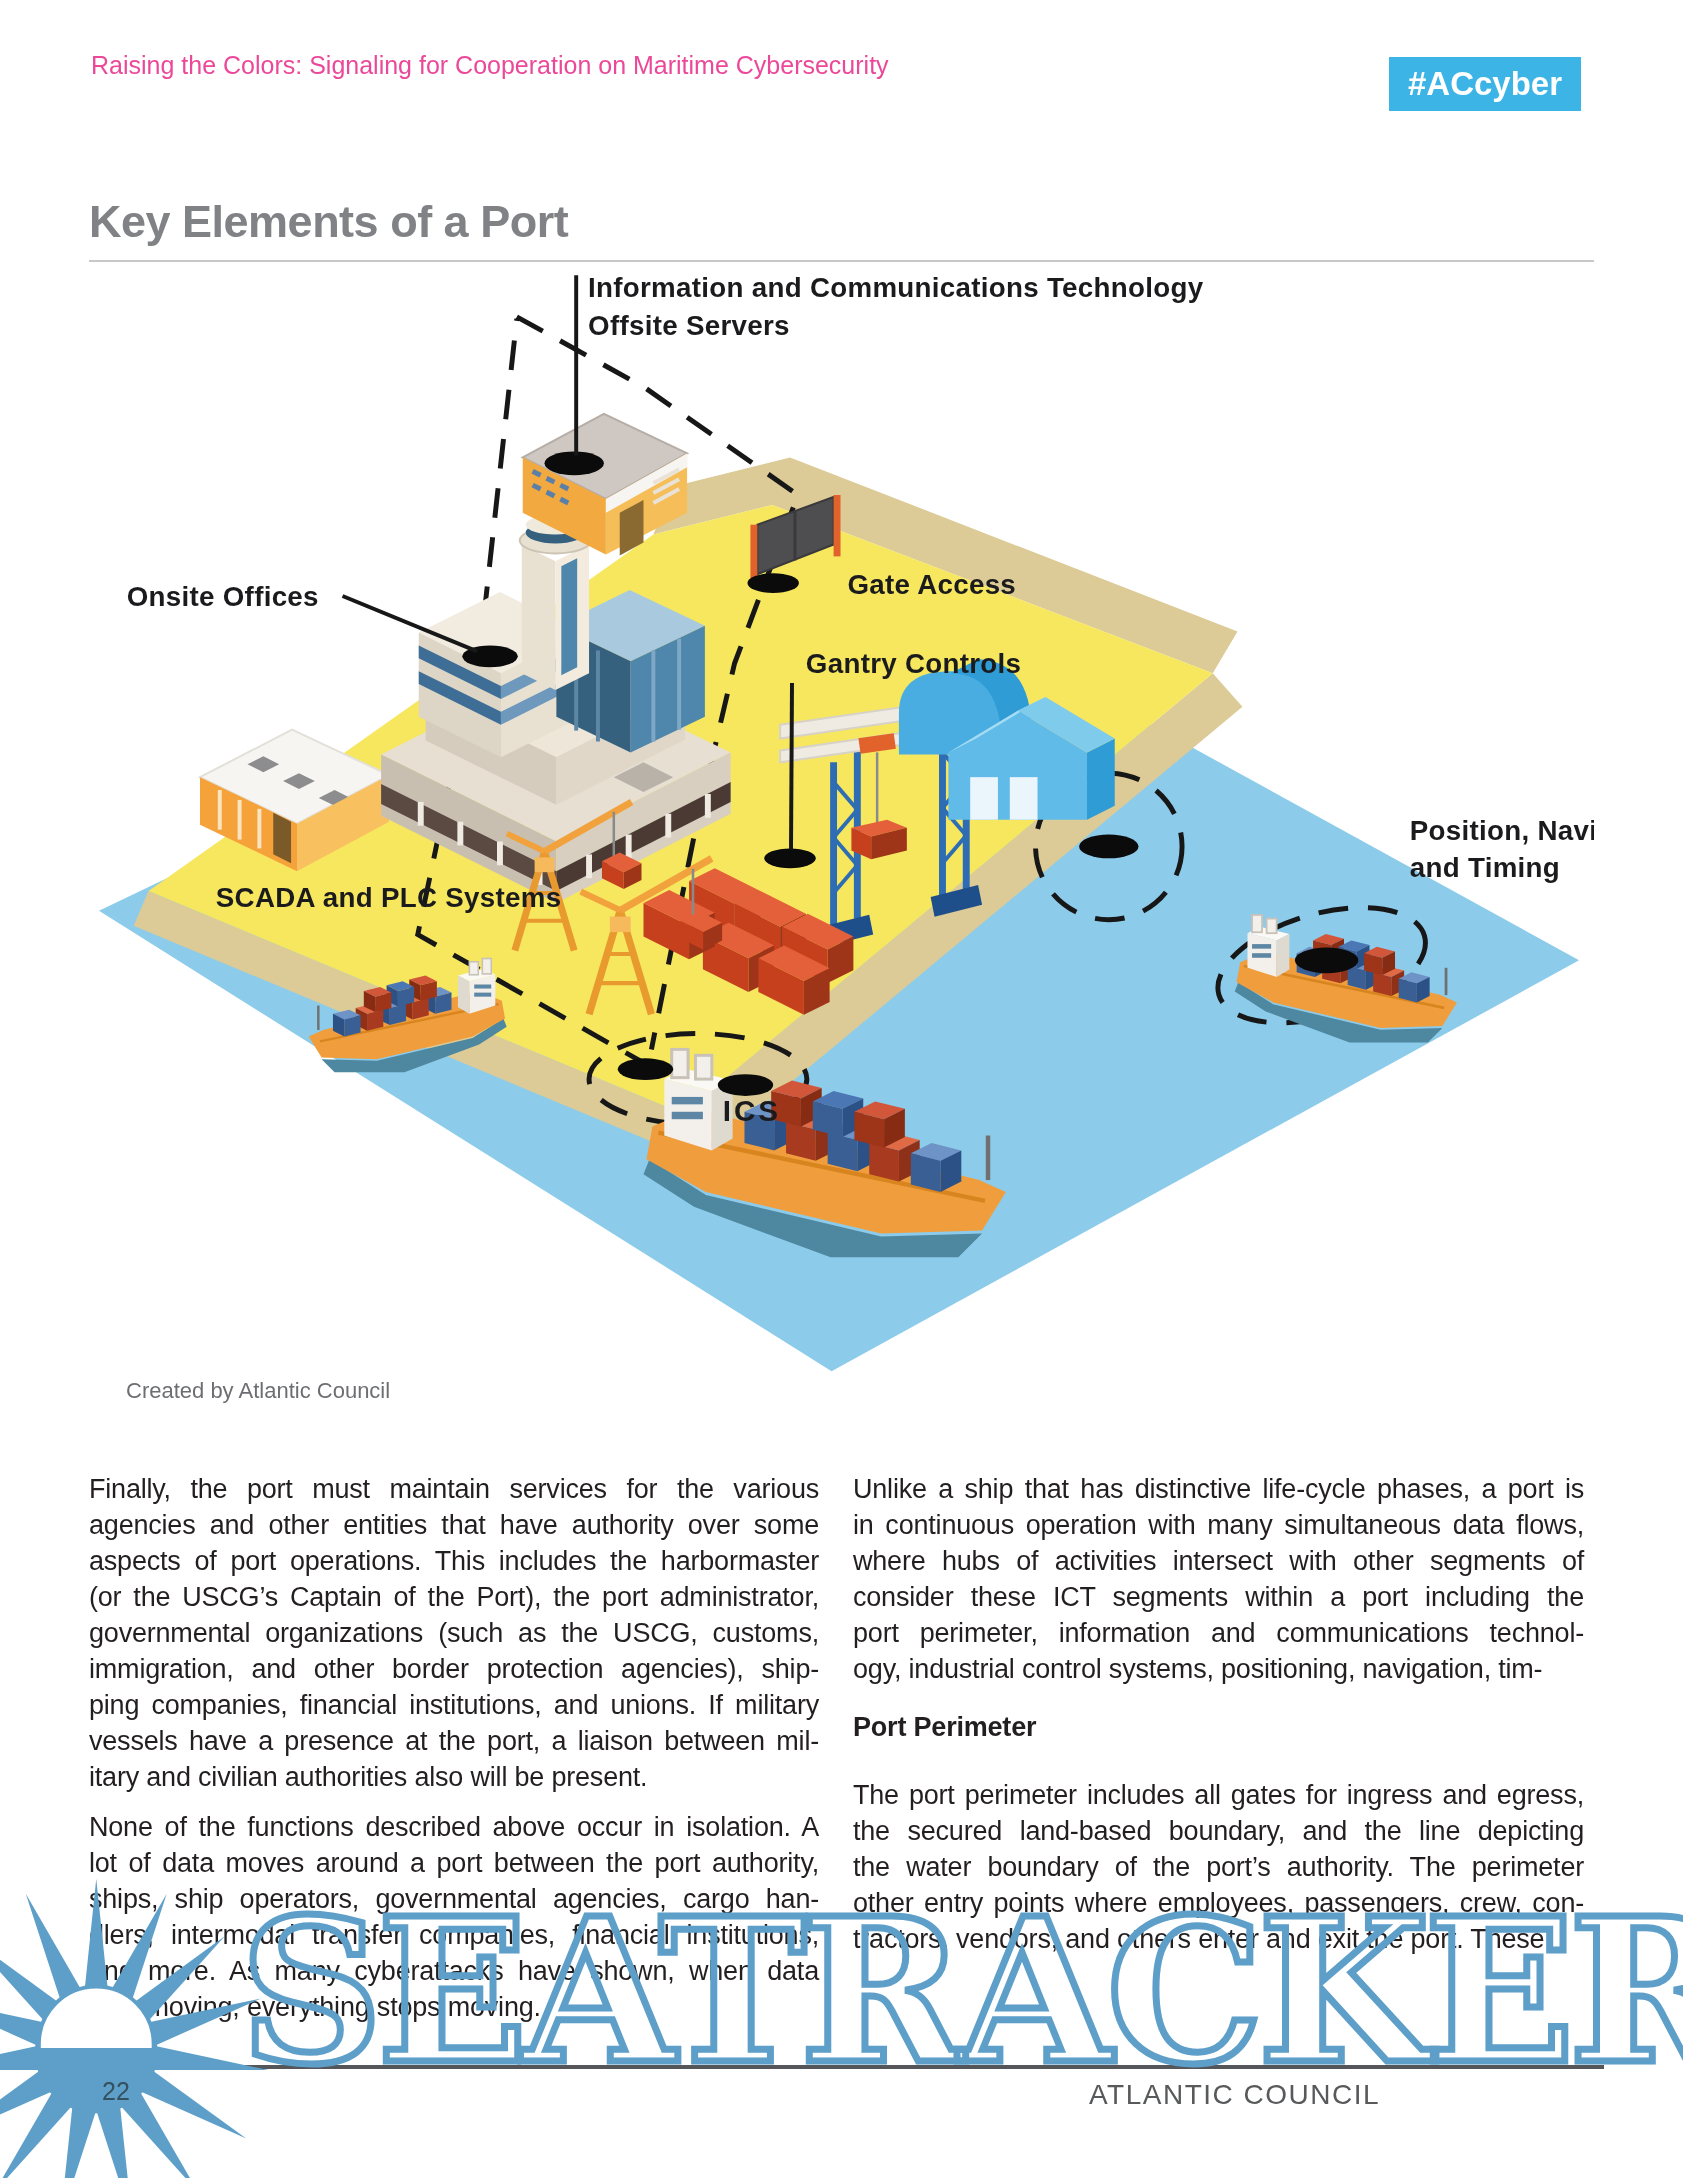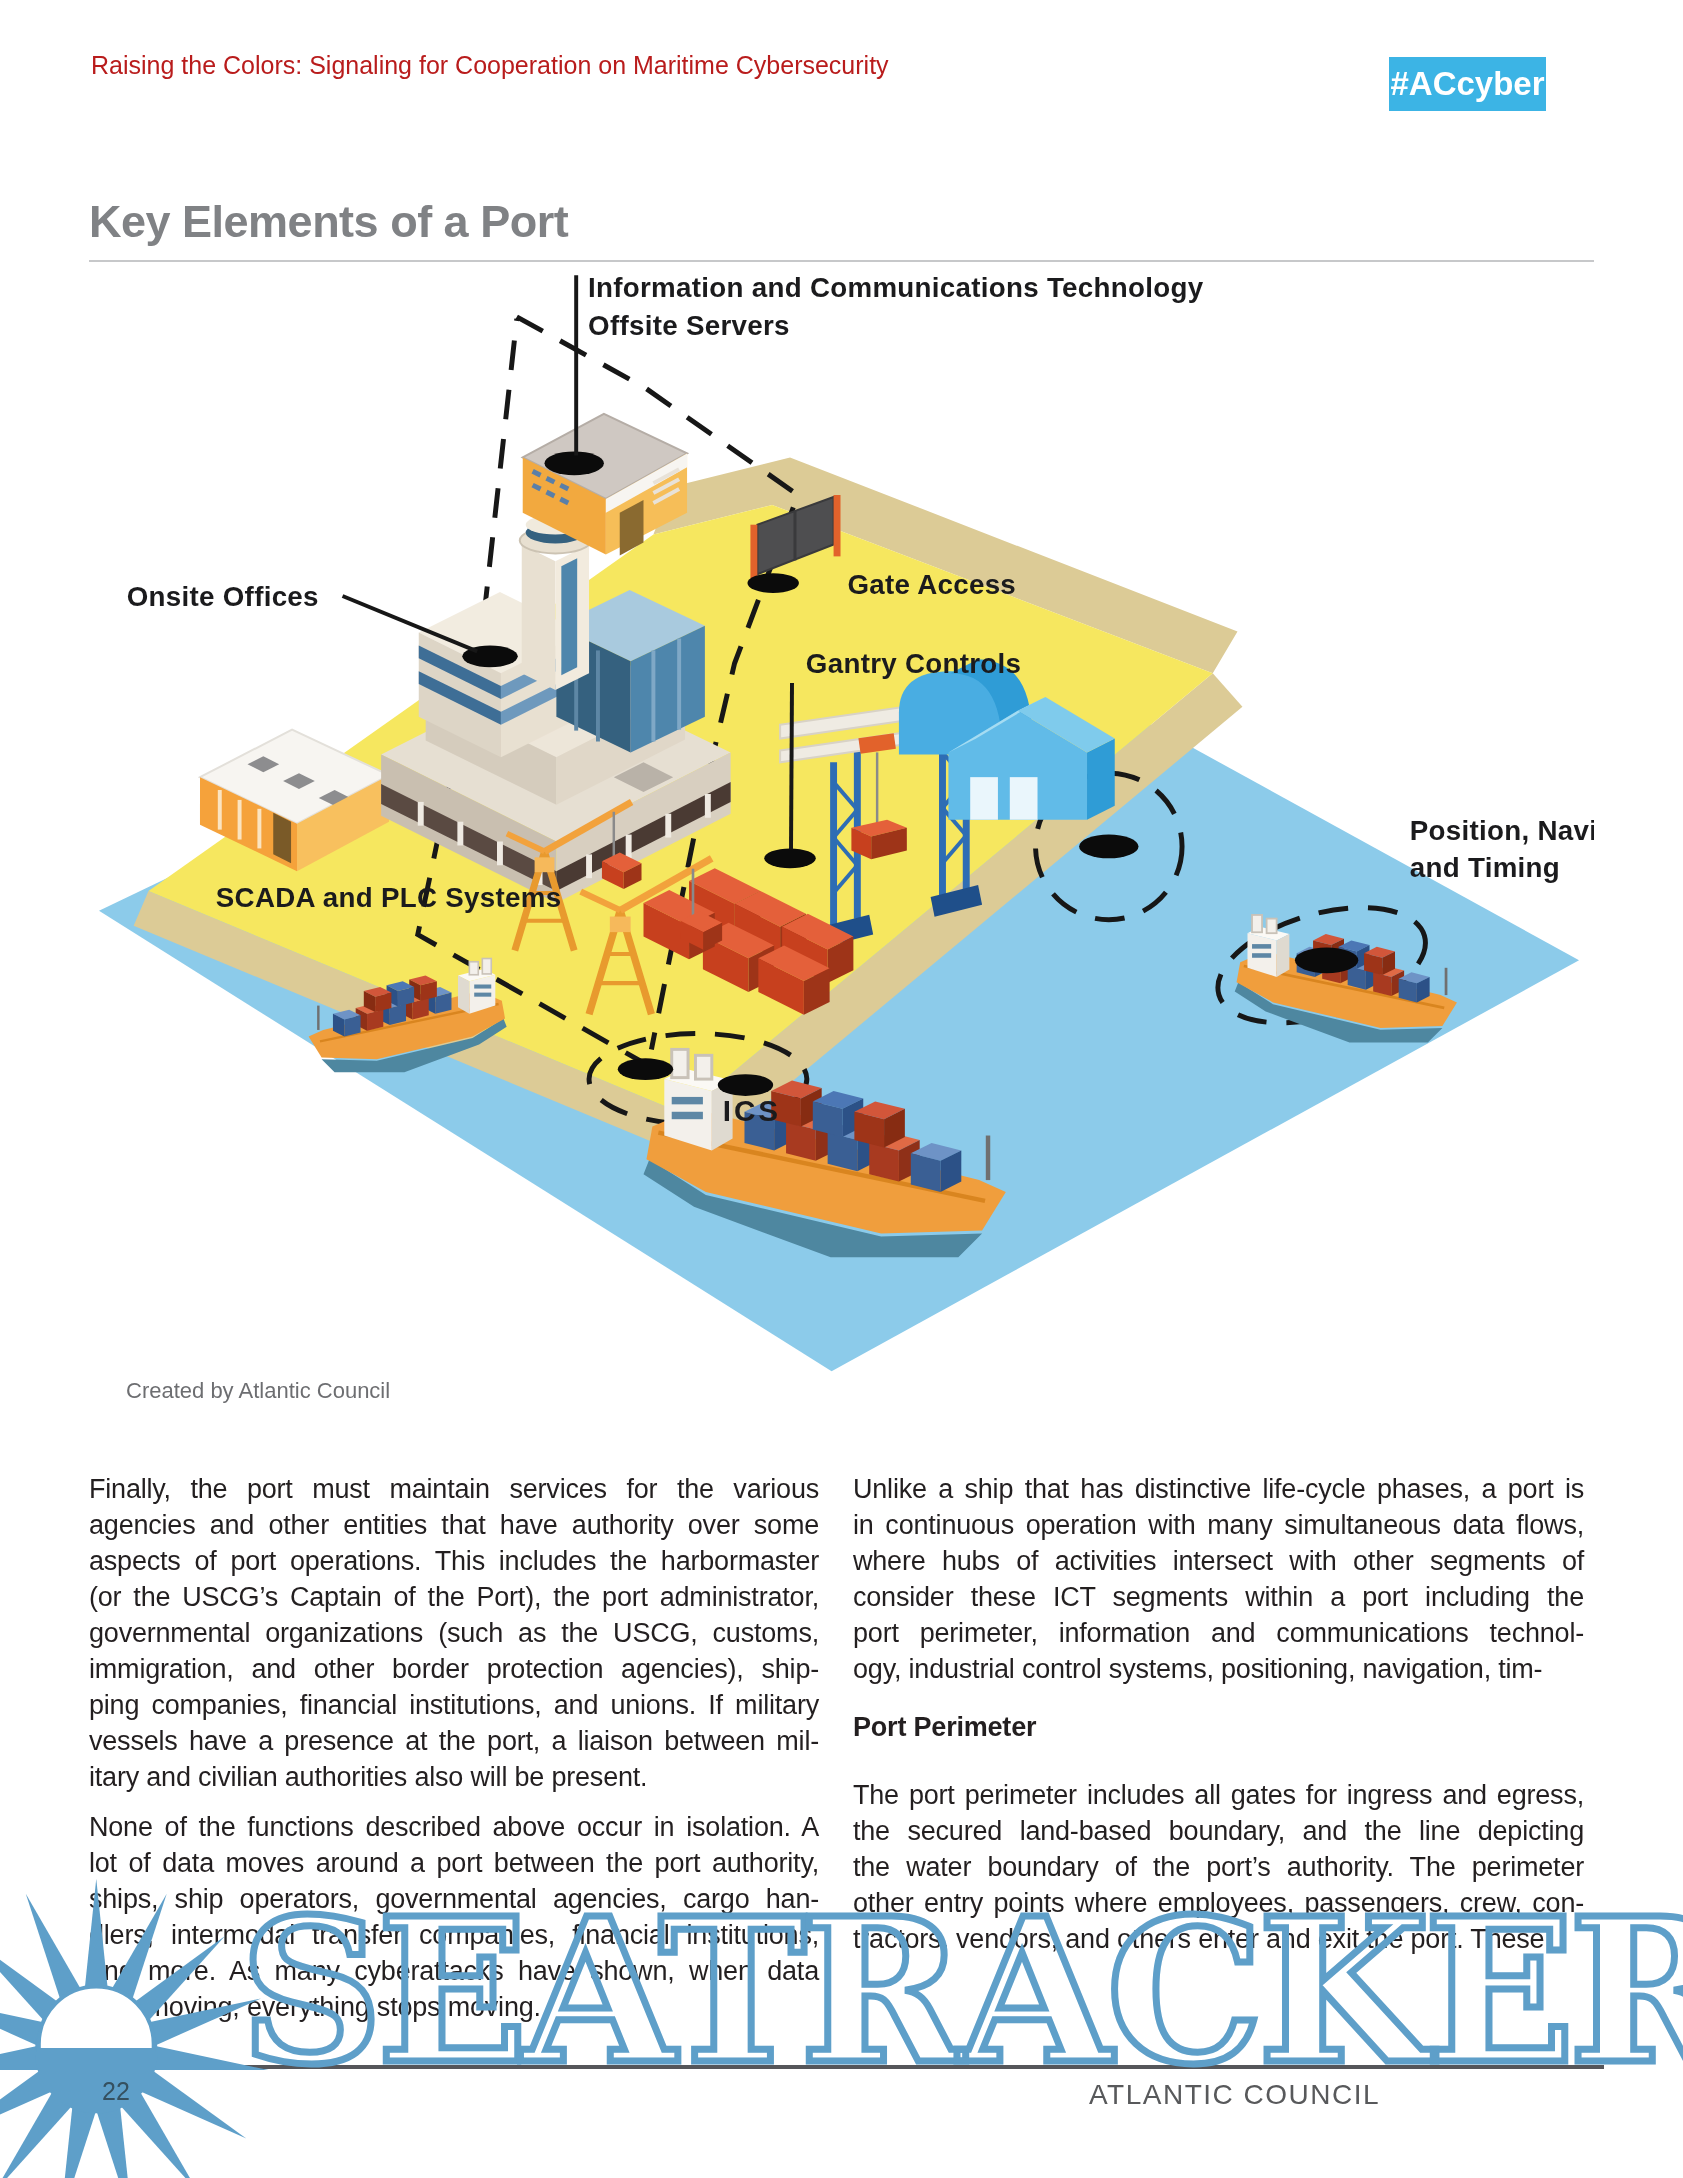--- a/index.html
+++ b/index.html
@@ -3,22 +3,22 @@
 <meta charset="utf-8">
 <style>
   :root{
     --badge-bg:#3CB4E5; --title-gray:#808285; --text:#231F20; --caption-gray:#6D6E71;
     --footer-gray:#58595B; --watermark-blue:#5E9FC9; --land-yellow:#F6E75F;
     --sand:#DCCB96; --water:#8CCBEA; --rule-gray:#C7C8CA;
   }
   *{margin:0;padding:0;box-sizing:border-box;}
   body{width:1683px;height:2178px;position:relative;overflow:hidden;background:#ffffff;
        font-family:"Liberation Sans",sans-serif;color:var(--text);}
-  .running-title{position:absolute;left:91px;top:51px;font-size:25px;color:#b91c1c;}
-  .badge{position:absolute;left:1389px;top:57px;width:157px;height:54px;background:var(--badge-bg);
+  .running-title{position:absolute;left:91px;top:51px;font-size:25px;color:#ec4899;}
+  .badge{position:absolute;left:1389px;top:57px;width:192px;height:54px;background:var(--badge-bg);
          color:#fff;font-weight:bold;font-size:33px;display:flex;align-items:center;justify-content:center;}
   .page-title{position:absolute;left:89px;top:196px;font-size:45px;font-weight:bold;color:var(--title-gray);letter-spacing:-0.5px;}
   .title-rule{position:absolute;left:89px;top:260px;width:1505px;height:2px;background:var(--rule-gray);}
   .diagram{position:absolute;left:89px;top:198px;width:1505px;height:1188px;}
   .diagram-caption{position:absolute;left:126px;top:1378px;font-size:22px;color:var(--caption-gray);}
   .col{position:absolute;top:1471px;font-size:27px;line-height:36px;letter-spacing:-0.2px;color:var(--text);}
   .col-left{left:89px;width:730px;}
   .col-right{left:853px;width:731px;}
   .para{margin-bottom:14px;}
   .tline{text-align:justify;text-align-last:justify;}

